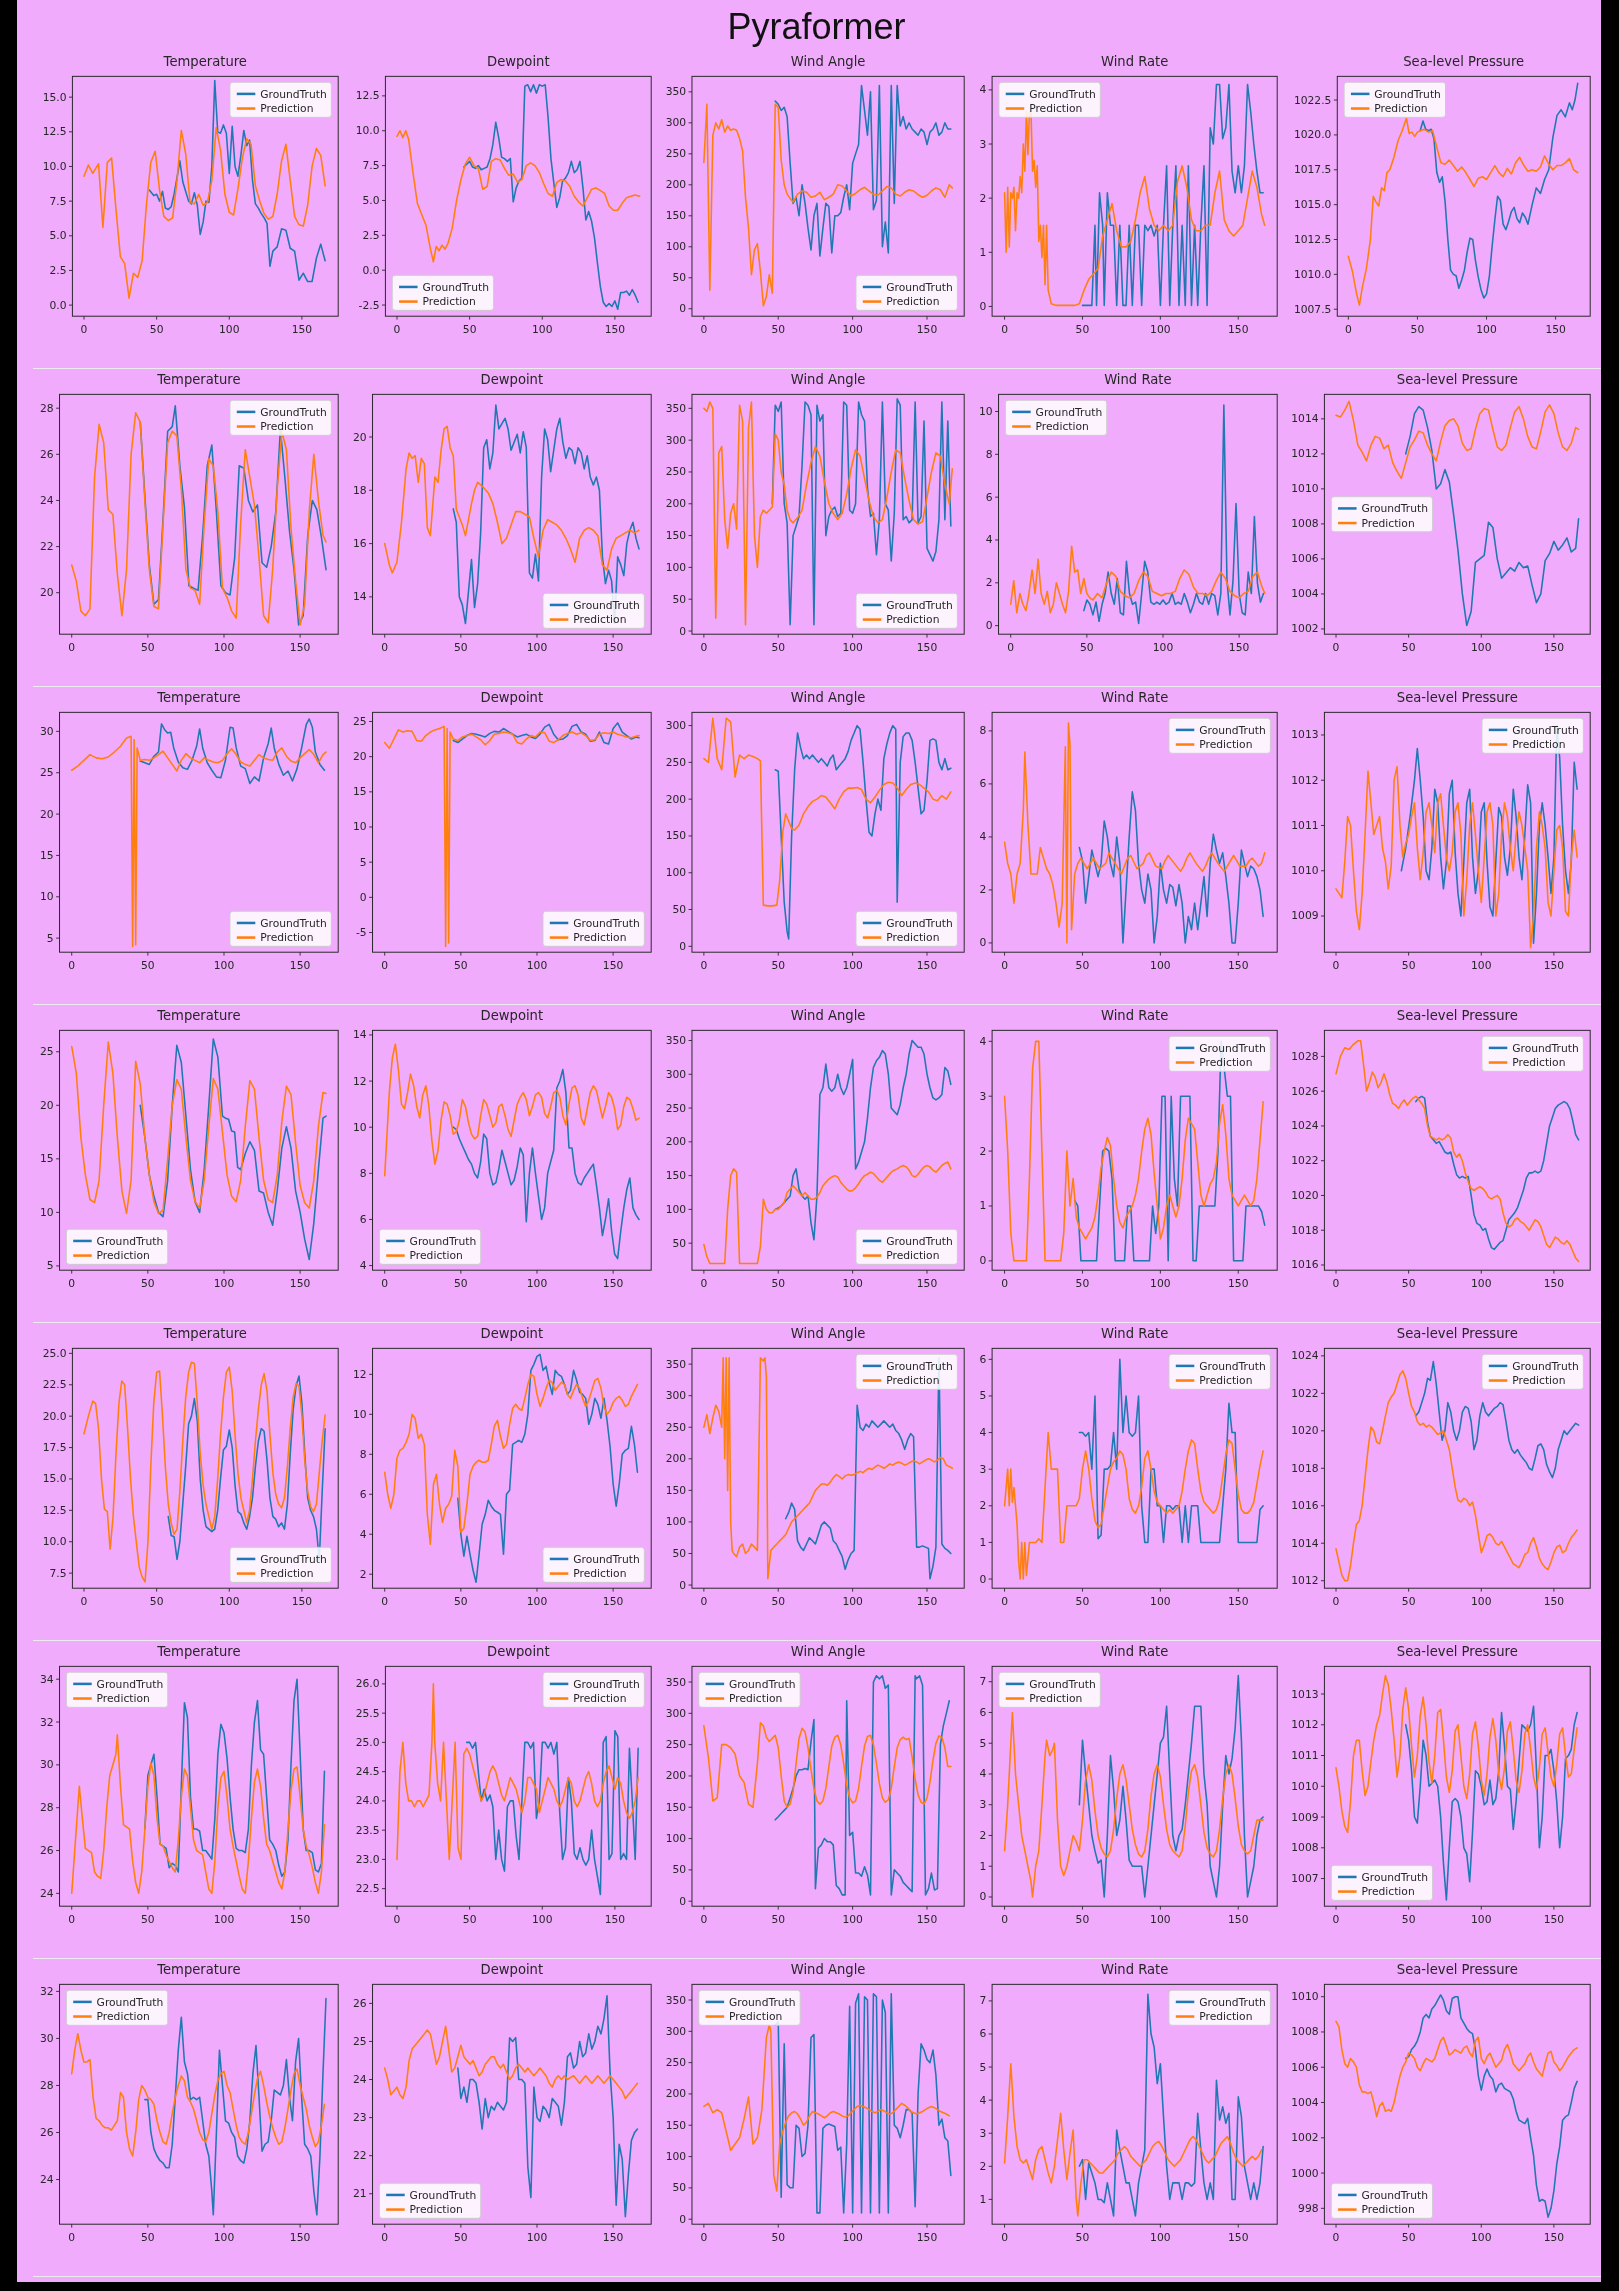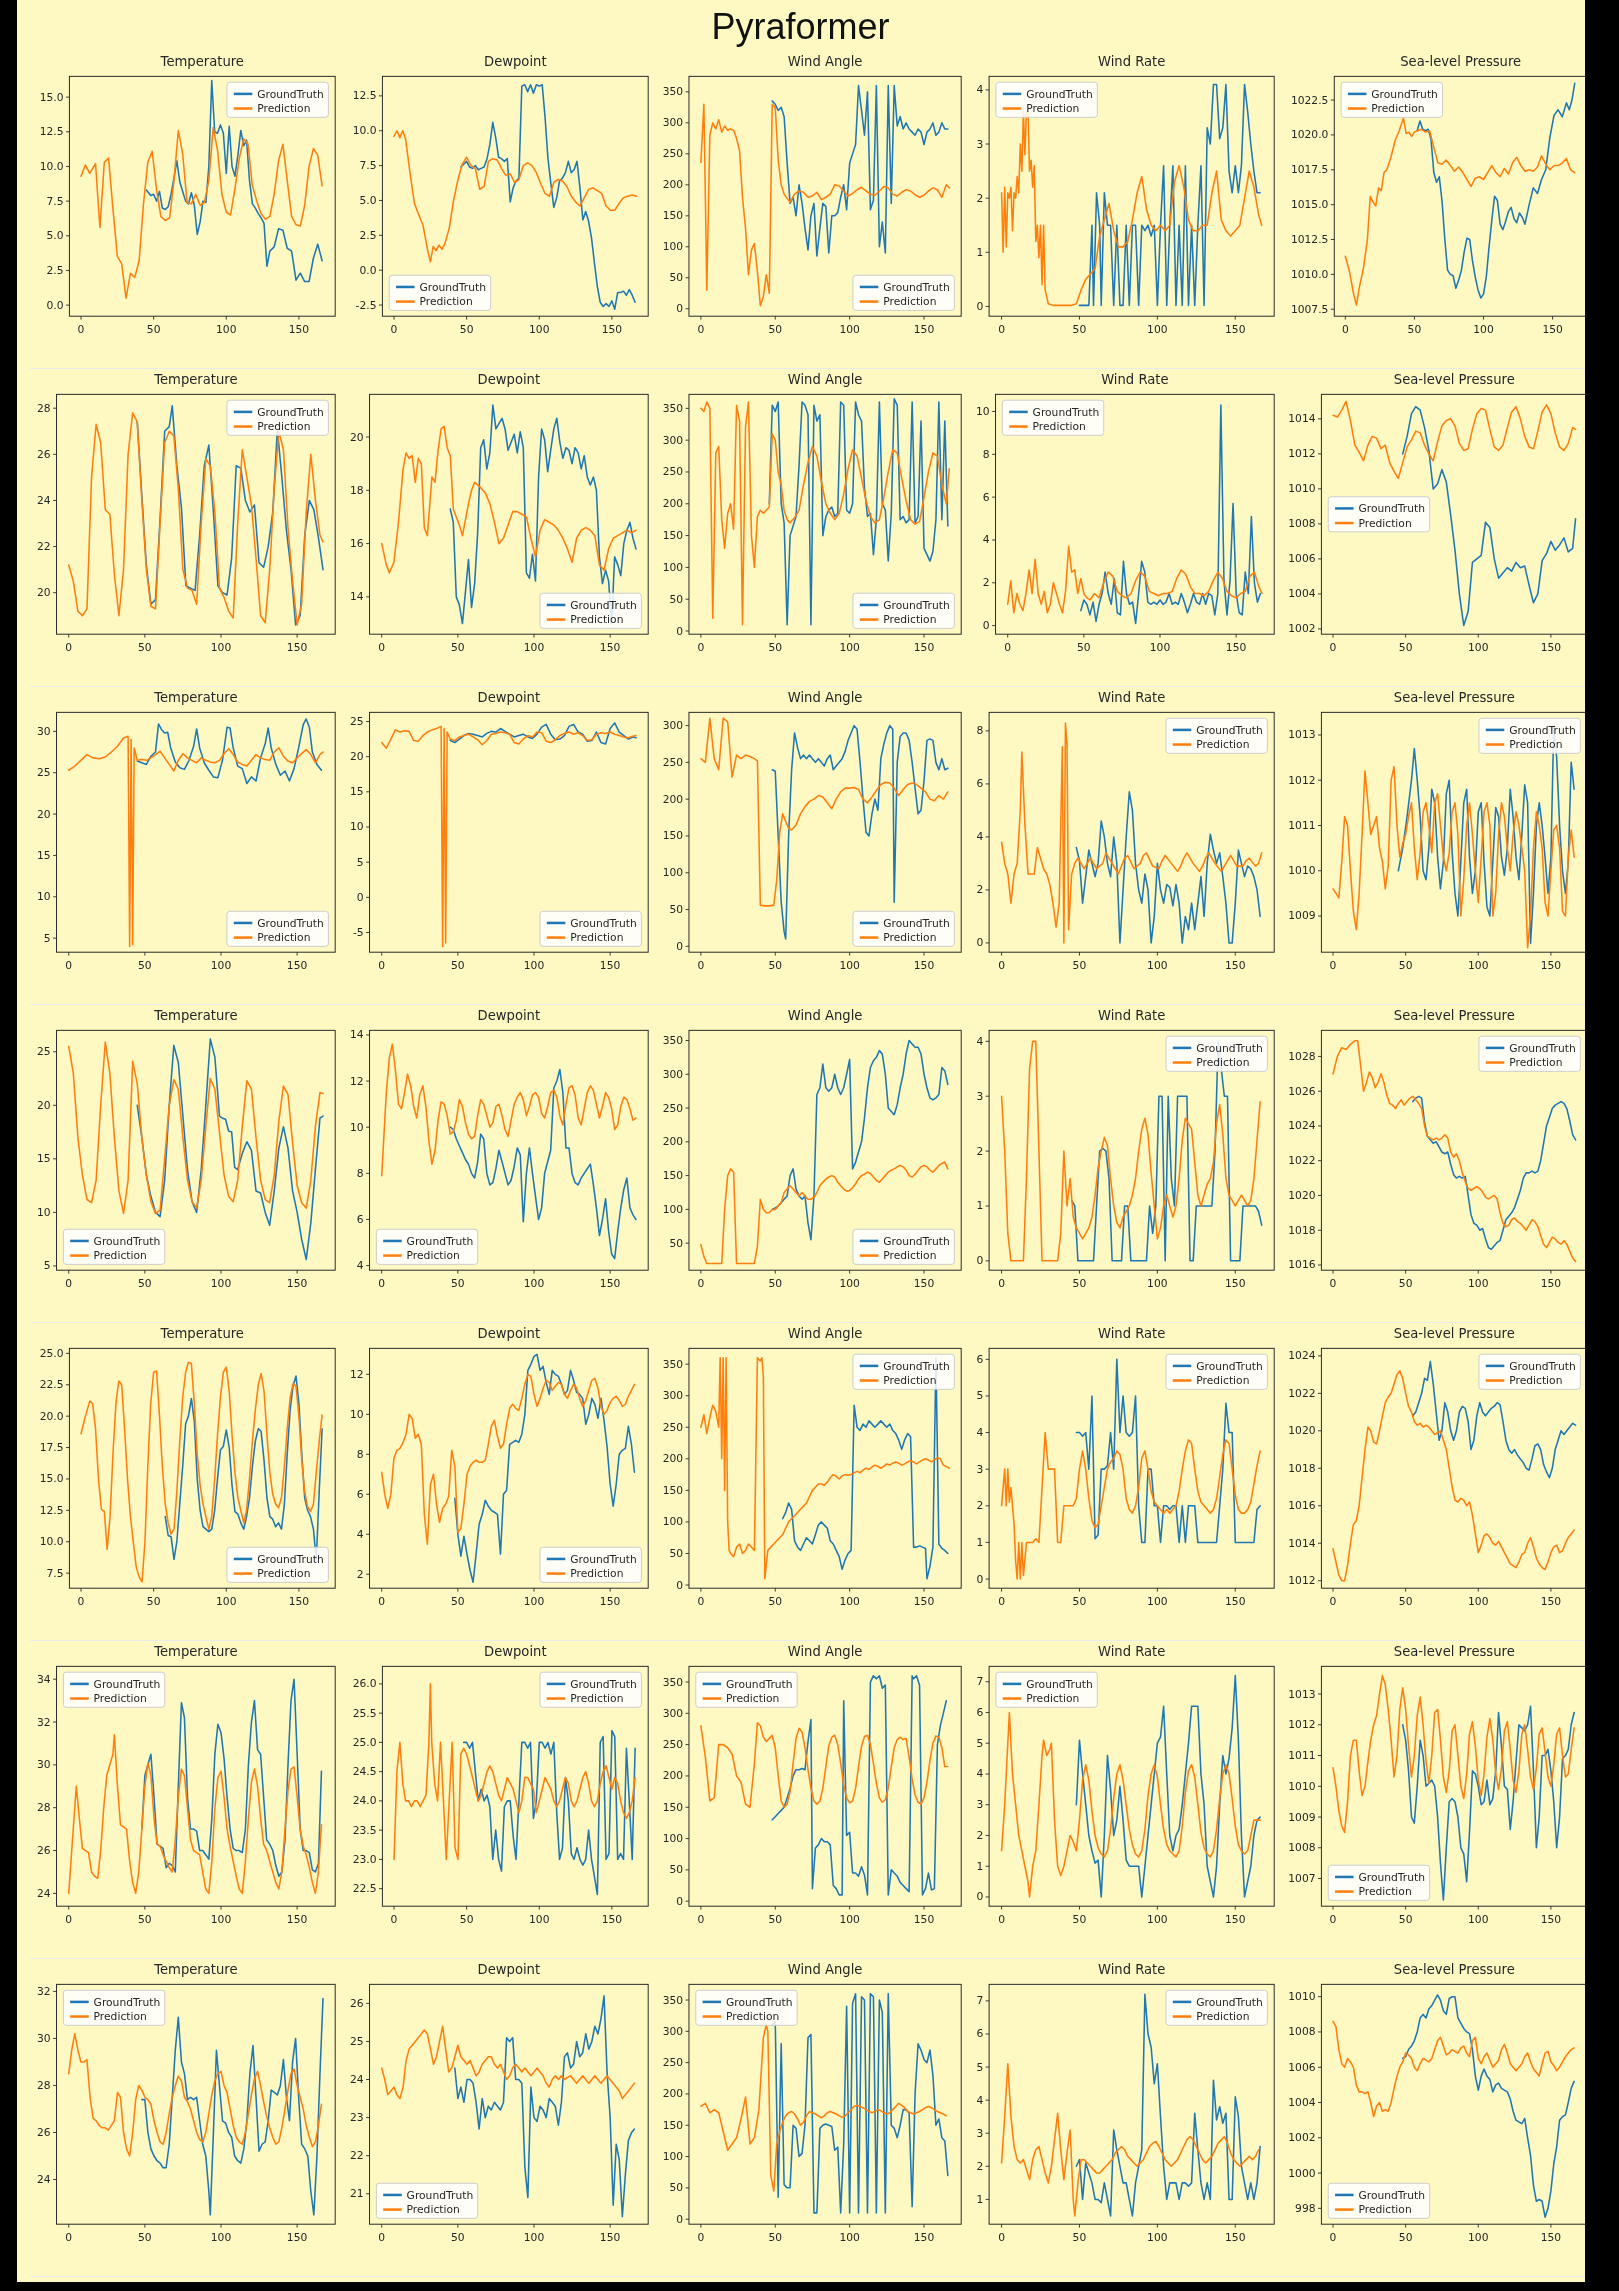--- a/index.html
+++ b/index.html
@@ -1,19 +1,19 @@
 <!DOCTYPE html>
 <html><head>
 <meta charset="utf-8">
 <style>
   html,body{margin:0;padding:0;background:#000;}
   body{width:1620px;height:2292px;position:relative;font-family:"DejaVu Sans",sans-serif;}
-  .sheet{position:absolute;left:16.6px;top:0;width:1568px;height:2282px;background:#fef9c3;overflow:hidden;}
+  .sheet{position:absolute;left:16.6px;top:0;width:1568px;height:2282px;background:#f0abfc;overflow:hidden;padding-left:16px;}
   .page-title{width:100%;text-align:center;font-size:36px;color:#111;padding-top:5.9px;height:51px;box-sizing:border-box;font-family:"Liberation Sans","DejaVu Sans",sans-serif;}
-  .chart-grid{width:1568px;margin-left:13px;}
+  .chart-grid{width:1568px;}
   .chart-row{display:flex;border-bottom:1px solid #ebebeb;height:317px;}
   .subplot{width:313px;height:316px;position:relative;}
   svg{display:block;}
   text{font-family:"DejaVu Sans",sans-serif;fill:#262626;}
   .sp-title{font-size:13.5px;}
   .tick-label{font-size:11px;}
   .legend-label{font-size:11px;}
 </style>
 </head>
 <body>

